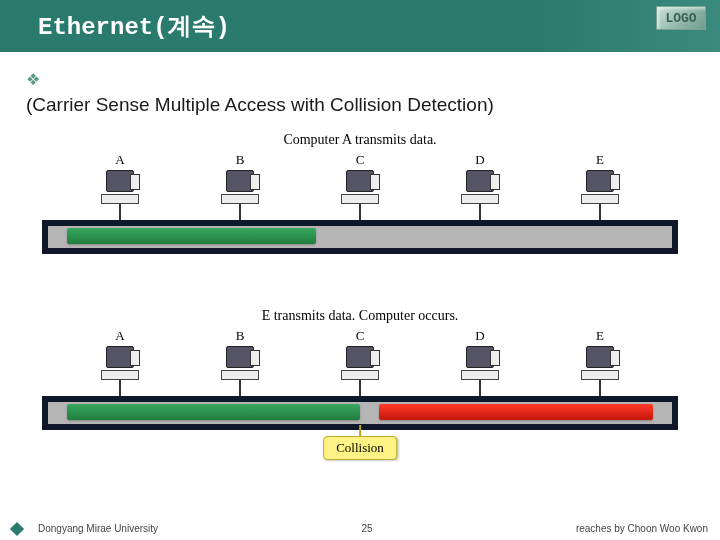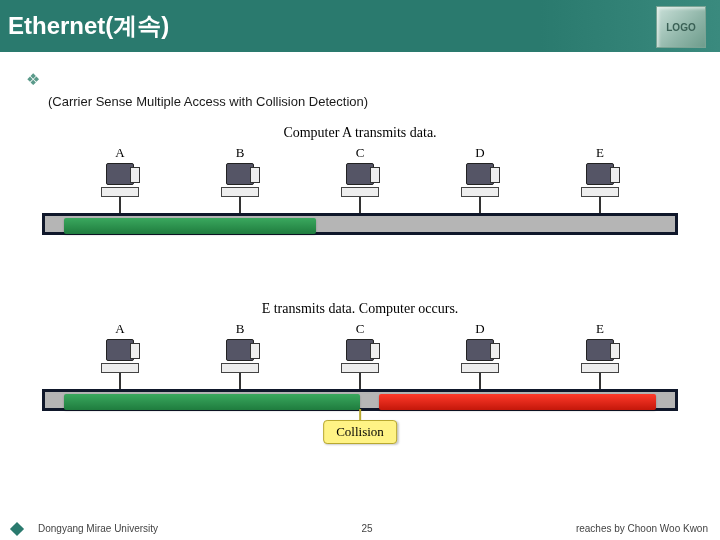--- a/index.html
+++ b/index.html
@@ -10,41 +10,42 @@
     background: #fff;
     position: relative;
     overflow: hidden;
   }
   .title-bar {
     width: 100%;
     height: 52px;
     background: linear-gradient(to right, #2a7a6e 0%, #2a7a6e 75%, #3a8a7e 100%);
     display: flex;
     align-items: center;
-    padding-left: 8px;
-    position: relative;
+    padding-left: 38px;
+    position: relative;
+    font-family: Liberation Mono, monospace;
   }
   .title-text {
     color: #fff;
     font-size: 24px;
     font-weight: bold;
   }
   .logo-box {
     position: absolute;
     right: 14px;
     top: 6px;
     width: 50px;
-    height: 42px;
+    height: 24px;
     background: linear-gradient(135deg, #c9e0d8 0%, #8fb5a8 60%, #6e9c8c 100%);
     border: 1px solid #7aa394;
     box-shadow: inset 2px 2px 3px rgba(255,255,255,.5);
     display: flex;
     align-items: center;
     justify-content: center;
-    font-size: 10px;
+    font-size: 13px;
     color: #3a6055;
     font-weight: bold;
   }
   .content {
     padding: 16px 26px 0 26px;
   }
   .bullet-row {
     display: flex;
     align-items: flex-start;
     gap: 6px;
@@ -53,23 +54,22 @@
     font-size: 16px;
     color: #5a9a8a;
     line-height: 1.5;
   }
   .heading {
     font-size: 20px;
     font-weight: bold;
     color: #222;
   }
   .subheading {
-    font-size: 13px;
+    font-size: 19px;
     color: #1a1a1a;
-    margin-left: 22px;
     margin-top: 2px;
   }
   .diagram-area {
     margin-top: 16px;
     padding: 0 16px;
   }
   .d-title {
     text-align: center;
     font-family: "Times New Roman", serif;
     font-size: 14px;
@@ -125,23 +125,23 @@
     border: 1px solid #444;
     margin: 2px auto 0;
   }
   .drop {
     width: 2px;
     height: 18px;
     background: #333;
     margin: 0 auto;
   }
   .bus-line {
-    height: 22px;
+    height: 34px;
     background: #b5b5b5;
-    border: 3px solid #0f172a;
+    border: 6px solid #0f172a;
     margin-top: -2px;
     position: relative;
   }
   .signal {
     position: absolute;
     top: 2px;
     height: 16px;
     border-radius: 2px;
   }
   .signal-green {

